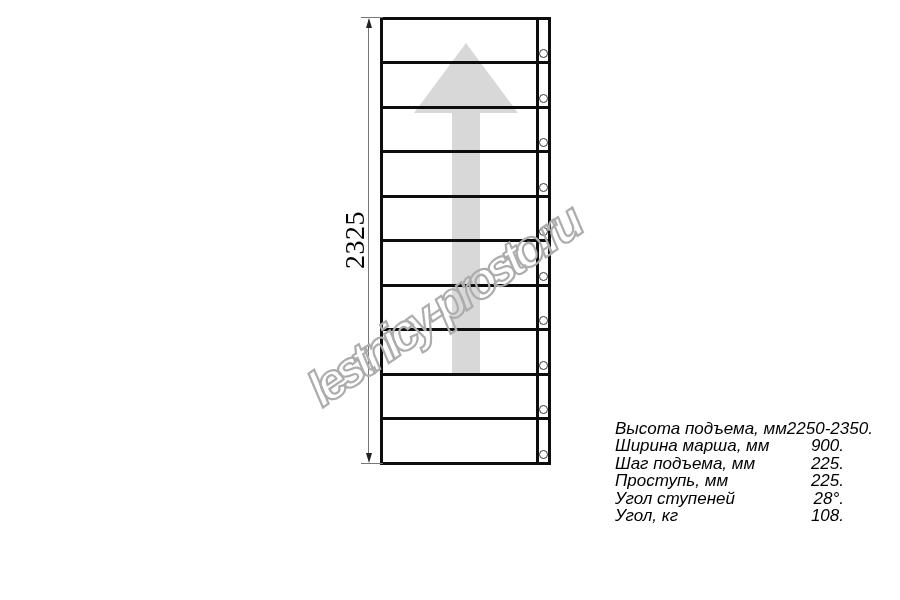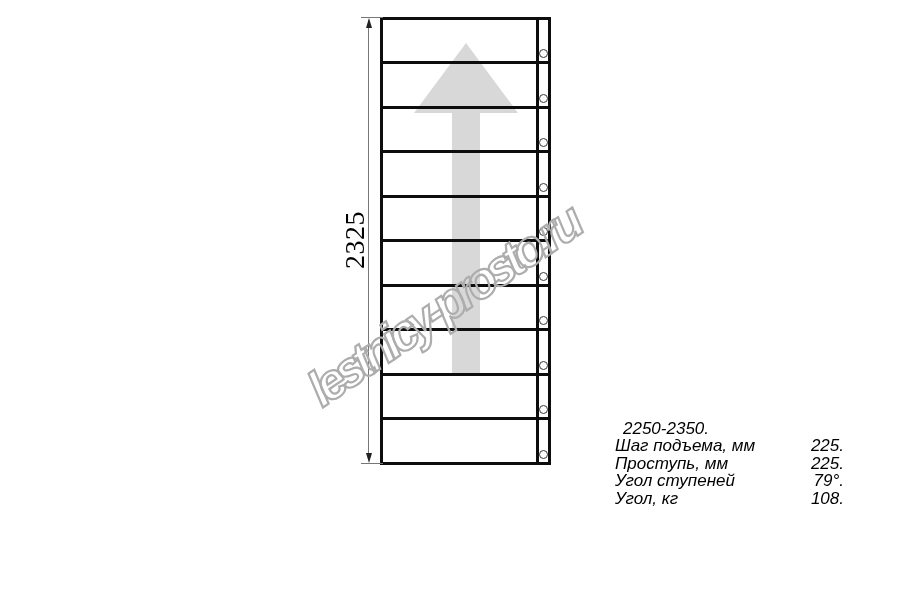--- a/index.html
+++ b/index.html
@@ -63,21 +63,21 @@
     .watermark{color:#c4c4c4;}
   }
 
   
   .specs{
     left:615px;top:420px;width:229px;
     font-style:italic;font-size:17px;line-height:17.4px;color:#000;
   }
   .spec-row{display:flex;justify-content:space-between;}
   .spec-label{white-space:nowrap;}
-  .spec-value{white-space:nowrap;text-align:right;margin-left:8px;}
+  .spec-value{white-space:nowrap;text-align:right;}
 </style>
 </head>
 <body>
 
 <div id="canvas">
 
   <div class="abs arrow-shaft"></div>
   <div class="abs arrow-head"></div>
 
   <div class="abs stair-outline"></div>
@@ -108,33 +108,38 @@
   <div class="abs dim-tick top"></div>
   <div class="abs dim-tick bottom"></div>
   <div class="abs dim-arrow up"></div>
   <div class="abs dim-arrow down"></div>
   <div class="abs dim-label">2325</div>
 
   <div class="abs watermark">lestnicy-prosto.ru</div>
 
   <div class="abs specs">
     <div class="spec-row">
+      <span class="spec-label">Высота подъема, мм</span>
       <span class="spec-value">2250-2350.</span>
+    </div>
+    <div class="spec-row">
+      <span class="spec-label">Ширина марша, мм</span>
+      <span class="spec-value">900.</span>
     </div>
     <div class="spec-row">
       <span class="spec-label">Шаг подъема, мм</span>
       <span class="spec-value">225.</span>
     </div>
     <div class="spec-row">
       <span class="spec-label">Проступь, мм</span>
       <span class="spec-value">225.</span>
     </div>
     <div class="spec-row">
       <span class="spec-label">Угол ступеней</span>
-      <span class="spec-value">79°.</span>
+      <span class="spec-value">28°.</span>
     </div>
     <div class="spec-row">
       <span class="spec-label">Угол, кг</span>
       <span class="spec-value">108.</span>
     </div>
   </div>
 
 </div>
 
 </body></html>

